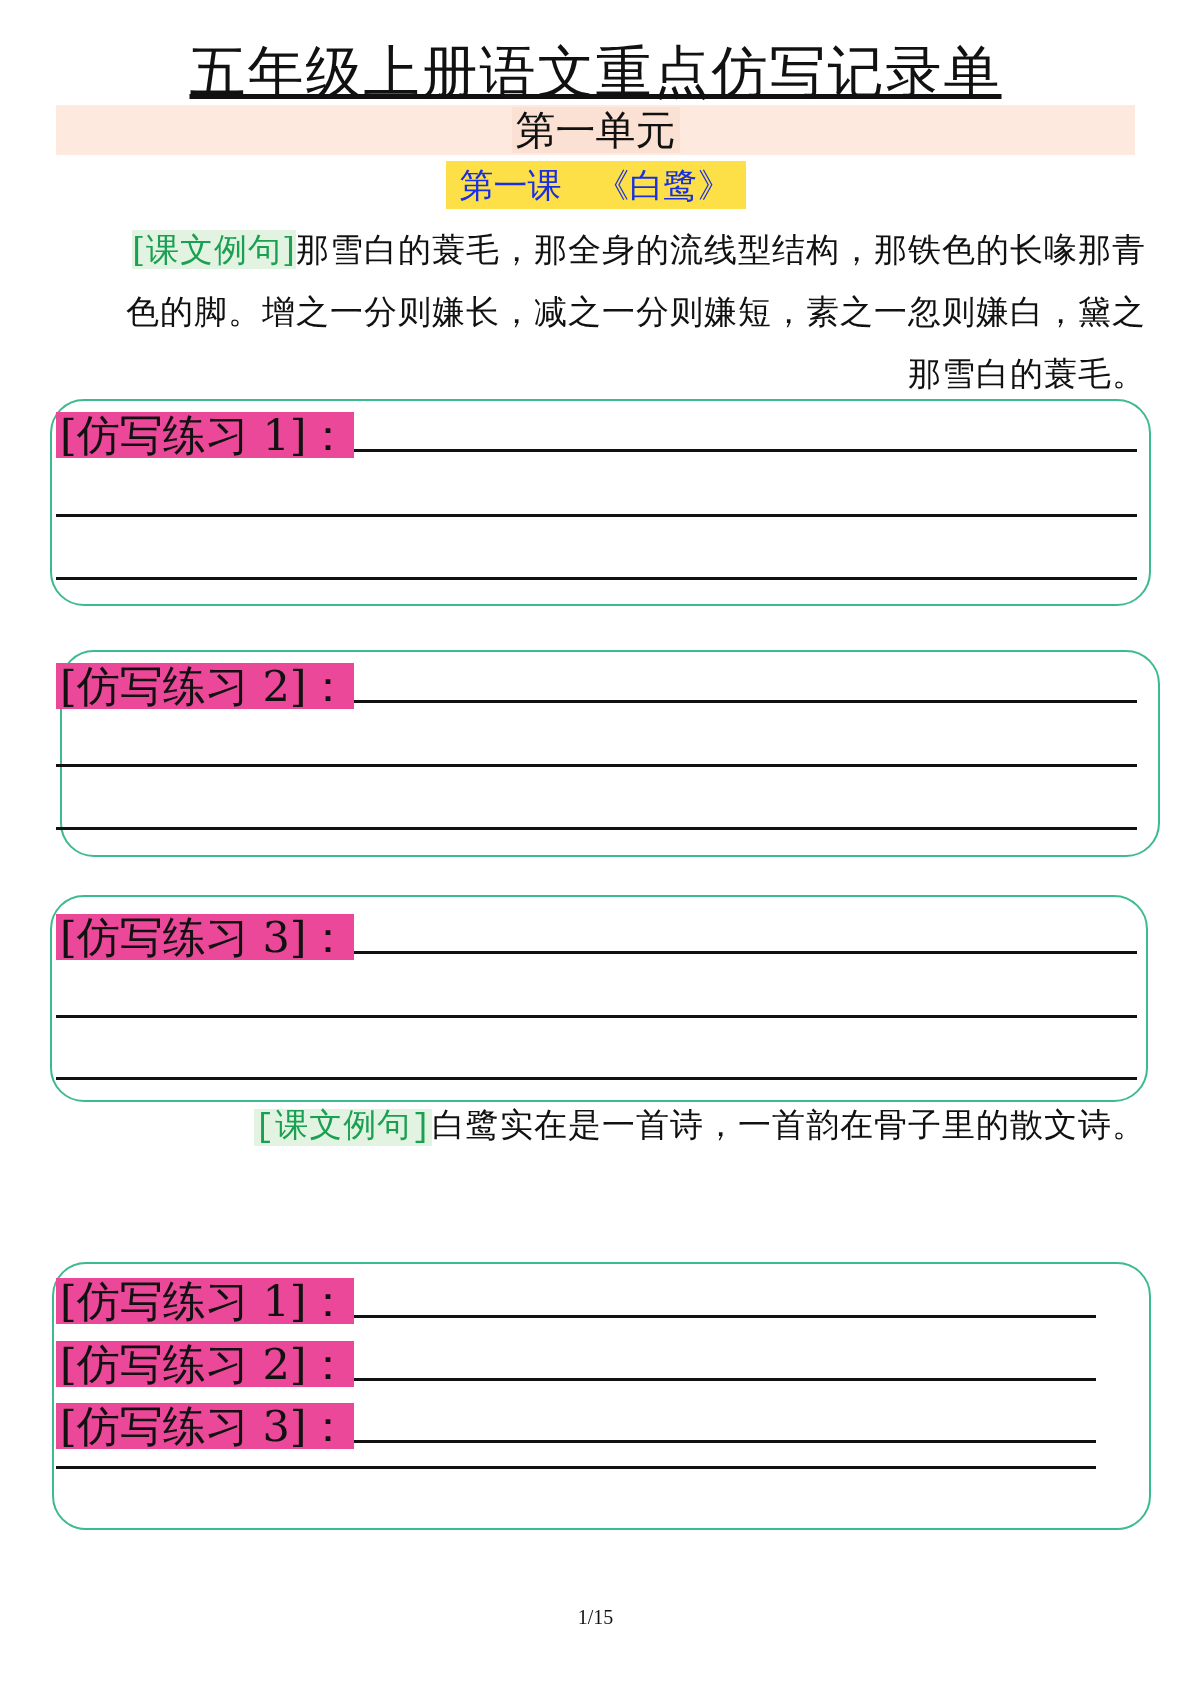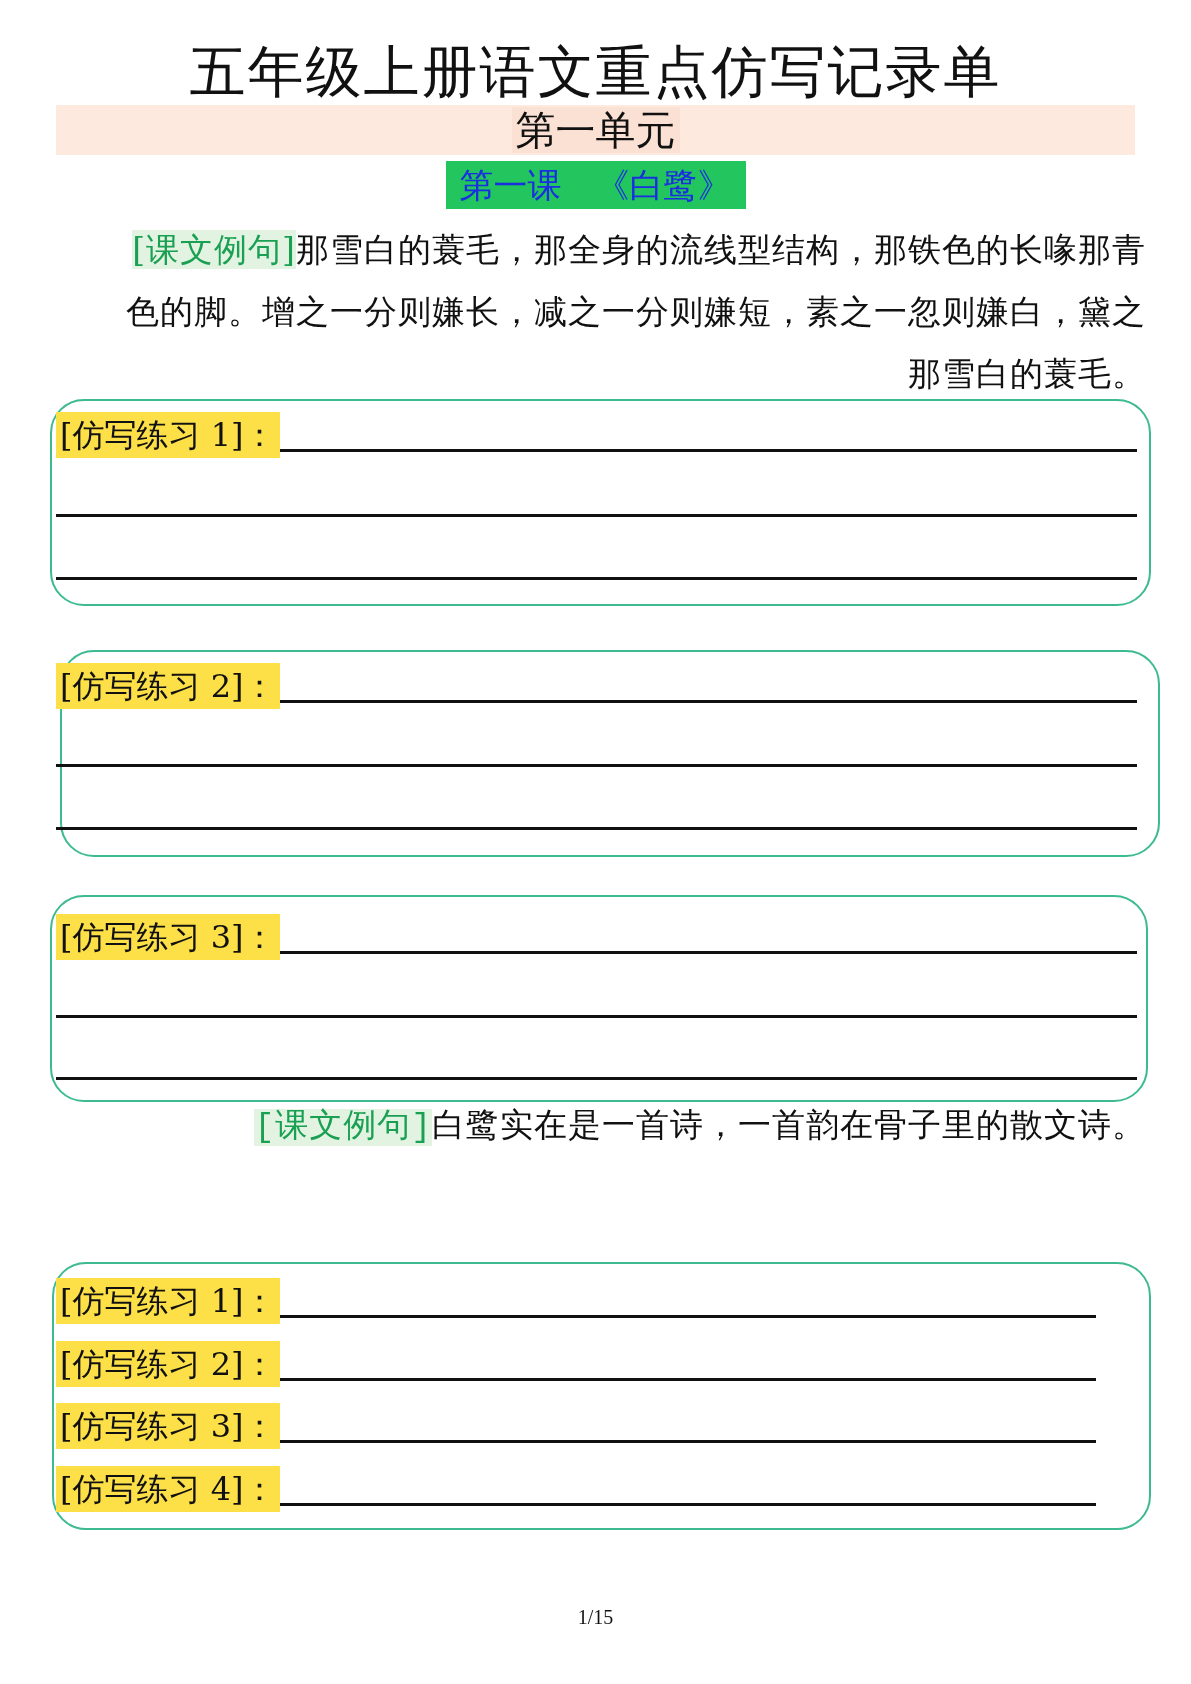--- a/index.html
+++ b/index.html
@@ -1,29 +1,29 @@
 <!DOCTYPE html>
 <html><head>
 <meta charset="utf-8">
 <style>
   html,body{margin:0;padding:0;background:#ffffff;}
   body{width:1191px;height:1684px;position:relative;overflow:hidden;font-family:"DejaVu Serif","Liberation Serif",serif;color:#111;}
   .abs{position:absolute;text-align:right;}
   .title{left:0;width:1191px;top:40px;text-align:center;font-size:56px;line-height:64px;letter-spacing:2px;}
-  .title span{border-bottom:1px solid #ef4444;padding:0 4px 2px;}
+  .title span{border-bottom:1px solid #ef4444;padding:0 4px 2px;text-decoration:underline;}
   .band{left:56px;top:105px;width:1079px;height:50px;background:#fde9dd;}
   .unit{left:0;width:1191px;top:105px;text-align:center;font-size:40px;line-height:50px;}
   .unit span{background:#fbe1d3;padding:0 4px;text-align:right;}
   .lesson{left:0;width:1191px;top:162px;text-align:center;font-size:34px;line-height:46px;color:#1a2fe0;}
-  .lesson span{background:#22c55e;padding:4px 14px;}
+  .lesson span{background:#fde047;padding:4px 14px;}
   .para{left:56px;width:1090px;font-size:33px;line-height:62px;letter-spacing:1px;}
   .tag{color:#1aa052;background:#e3f3e2;}
   .box{border:2.5px solid #3dbb8e;border-radius:34px;box-sizing:border-box;}
   .row{position:absolute;display:flex;align-items:flex-end;}
-  .lab{background:#fde047;font-size:32px;line-height:46px;padding:0 4px;white-space:nowrap;}
+  .lab{background:#ec4899;font-size:43px;line-height:46px;padding:0 4px;white-space:nowrap;}
   .line{flex:1;border-bottom:3px solid #111;height:0;margin-bottom:6px;}
   .fullline{position:absolute;height:0;border-bottom:3px solid #111;}
   .page{left:0;width:1191px;top:1606px;text-align:center;font-family:Liberation Serif, serif;font-size:20px;}
 </style>
 </head>
 <body>
 
 <div class="abs title"><span>五年级上册语文重点仿写记录单</span></div>
 <div class="abs band"></div>
 <div class="abs unit"><span>第一单元</span></div>
@@ -70,17 +70,16 @@
 </div>
 <div class="row" style="left:56px;top:1341px;width:1040px;">
   <span class="lab">[仿写练习 2]：</span>
   <span class="line"></span>
 </div>
 <div class="row" style="left:56px;top:1403px;width:1040px;">
   <span class="lab">[仿写练习 3]：</span>
   <span class="line"></span>
 </div>
 <div class="row" style="left:56px;top:1466px;width:1040px;">
-  <span class="lab">[仿写练习 4]：</span>
   <span class="line"></span>
 </div>
 
 <div class="abs page">1/15</div>
 
 </body></html>

